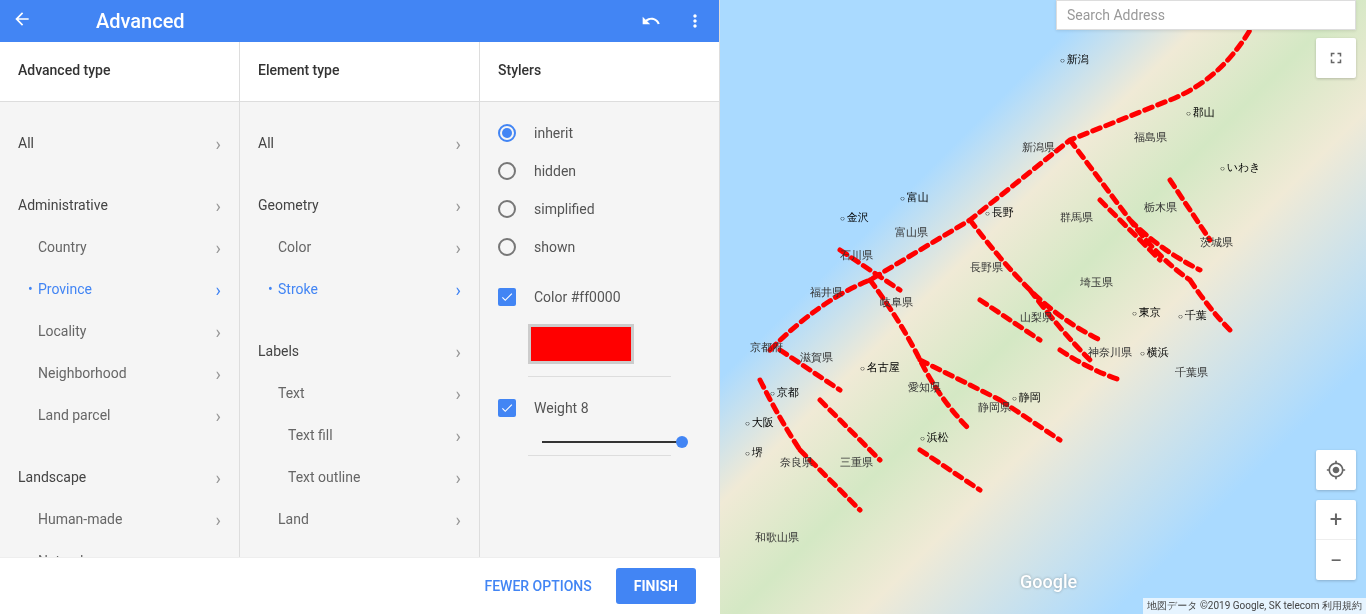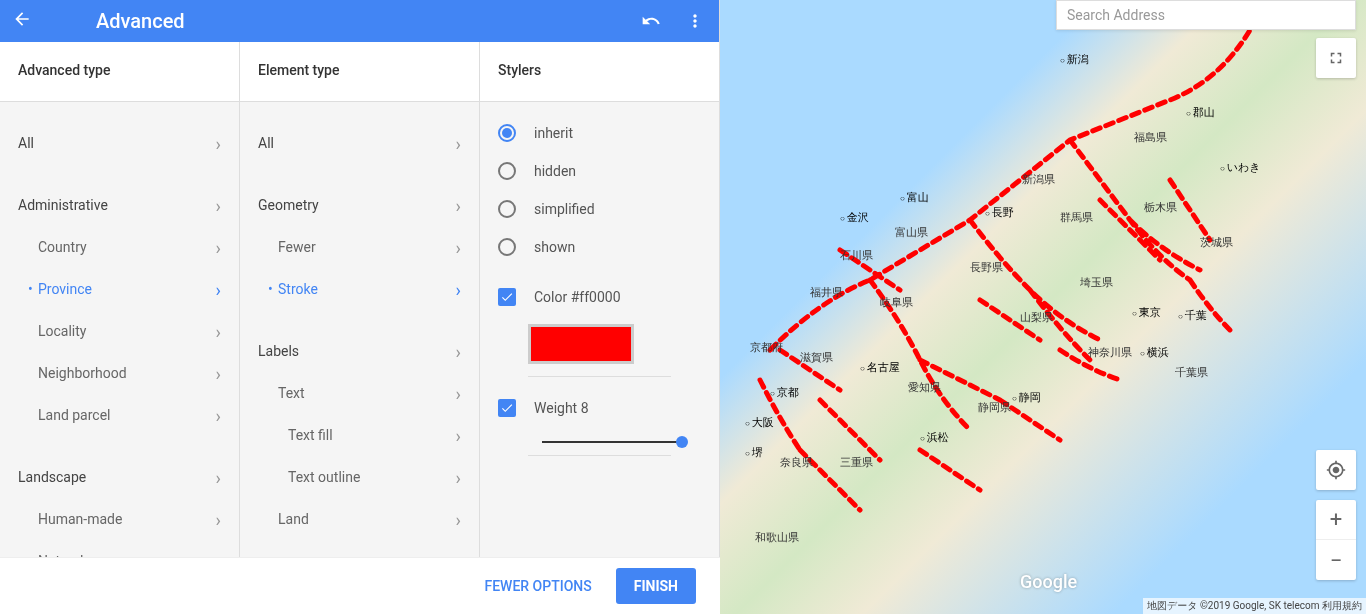--- a/index.html
+++ b/index.html
@@ -145,21 +145,21 @@
           <div class="item group">
               <span>All</span>
               <span class="chev">›</span>
             </div>
           <div class="hr"></div>
           <div class="item group">
               <span>Geometry</span>
               <span class="chev">›</span>
             </div>
           <div class="item sub">
-              <span>Fewer</span>
+              <span>Color</span>
               <span class="chev">›</span>
             </div>
           <div class="item sub active">
               <span>Stroke</span>
               <span class="chev">›</span>
             </div>
           <div class="hr"></div>
           <div class="item group">
               <span>Labels</span>
               <span class="chev">›</span>
@@ -239,21 +239,21 @@
 
 <div class="map">
   <svg class="map-boundaries" viewBox="0 0 646 614">
     <path d="M50 350 Q100 300 150 280 Q200 250 250 220 Q300 180 350 140 Q400 120 450 100 Q500 80 530 30 M150 280 Q180 320 200 360 Q220 400 250 430 M250 220 Q280 260 310 290 Q340 320 380 340 M350 140 Q380 180 410 220 Q440 260 470 280 M100 400 Q130 430 160 460 M200 360 Q240 380 280 400 M310 290 Q340 330 370 360 M410 220 Q440 250 480 270 M80 450 Q110 480 140 510 M40 380 Q60 420 80 450 M280 400 Q310 420 340 440 M470 280 Q490 310 510 330" stroke="#ff0000" stroke-width="5" fill="none" stroke-dasharray="8 6" stroke-linecap="round"></path>
     <path d="M120 250 Q150 270 180 290 M260 300 Q290 320 320 340 M380 200 Q410 230 440 260 M60 350 Q90 370 120 390 M200 450 Q230 470 260 490 M340 350 Q370 370 400 380 M450 180 Q470 210 490 240" stroke="#ff0000" stroke-width="5" fill="none" stroke-dasharray="8 6" stroke-linecap="round"></path>
   </svg>
   <div id="map-labels">
       <div class="map-label city" style="left: 340px; top: 52px;">新潟</div>
       <div class="map-label" style="left: 414px; top: 130px;">福島県</div>
       <div class="map-label city" style="left: 466px; top: 105px;">郡山</div>
-      <div class="map-label" style="left: 302px; top: 140px; margin-top: 32px;">新潟県</div>
+      <div class="map-label" style="left: 302px; top: 140px;">新潟県</div>
       <div class="map-label city" style="left: 500px; top: 160px;">いわき</div>
       <div class="map-label" style="left: 424px; top: 200px;">栃木県</div>
       <div class="map-label city" style="left: 180px; top: 190px;">富山</div>
       <div class="map-label city" style="left: 265px; top: 205px;">長野</div>
       <div class="map-label" style="left: 340px; top: 210px;">群馬県</div>
       <div class="map-label" style="left: 480px; top: 235px;">茨城県</div>
       <div class="map-label city" style="left: 120px; top: 210px;">金沢</div>
       <div class="map-label" style="left: 175px; top: 225px;">富山県</div>
       <div class="map-label" style="left: 120px; top: 248px;">石川県</div>
       <div class="map-label" style="left: 250px; top: 260px;">長野県</div>

